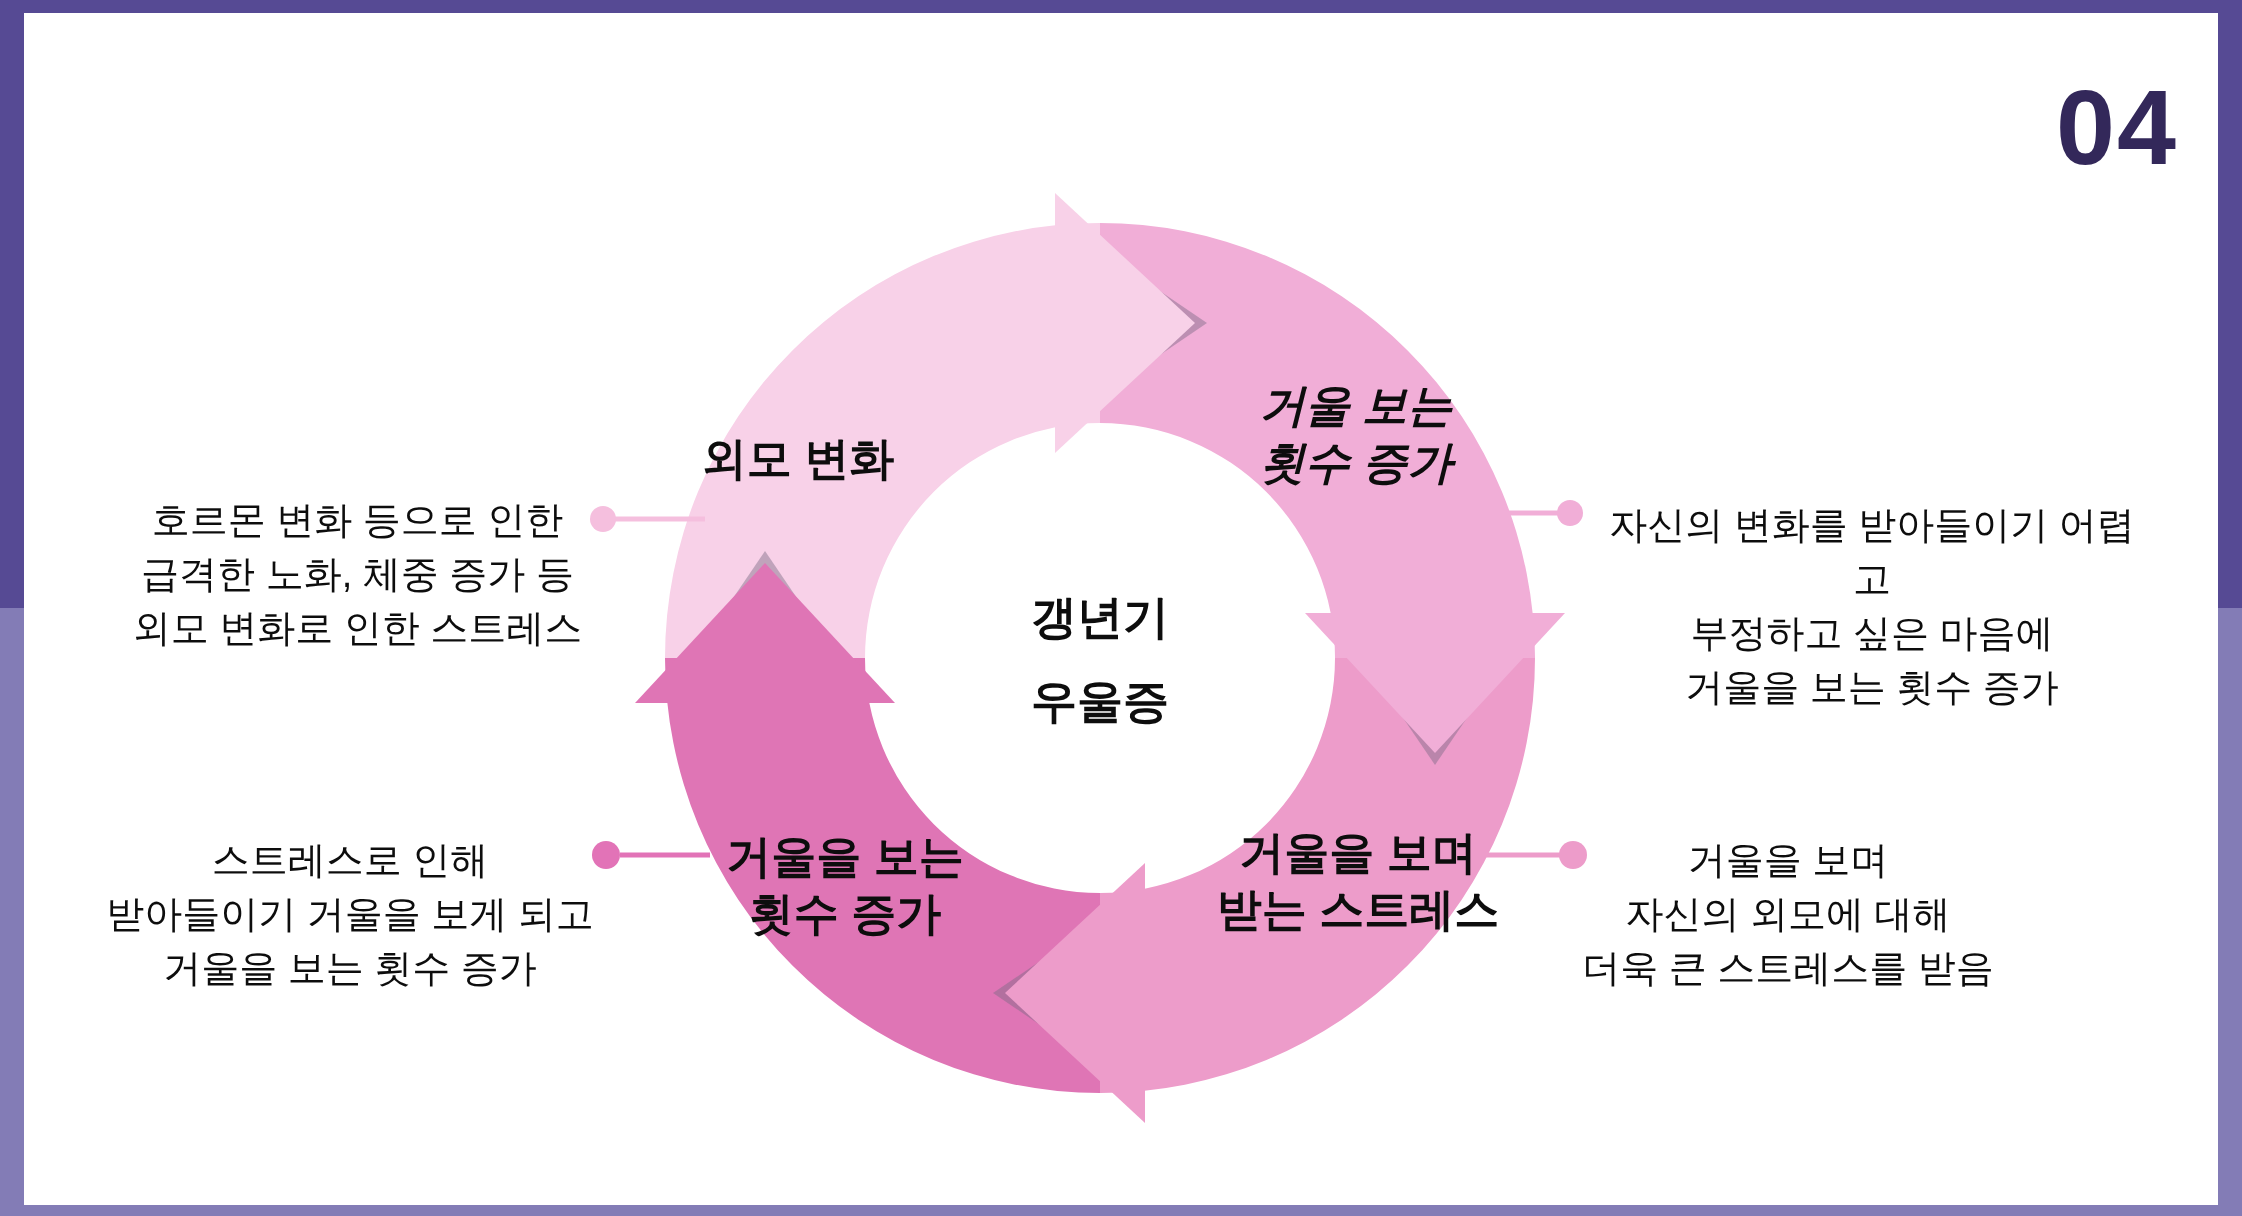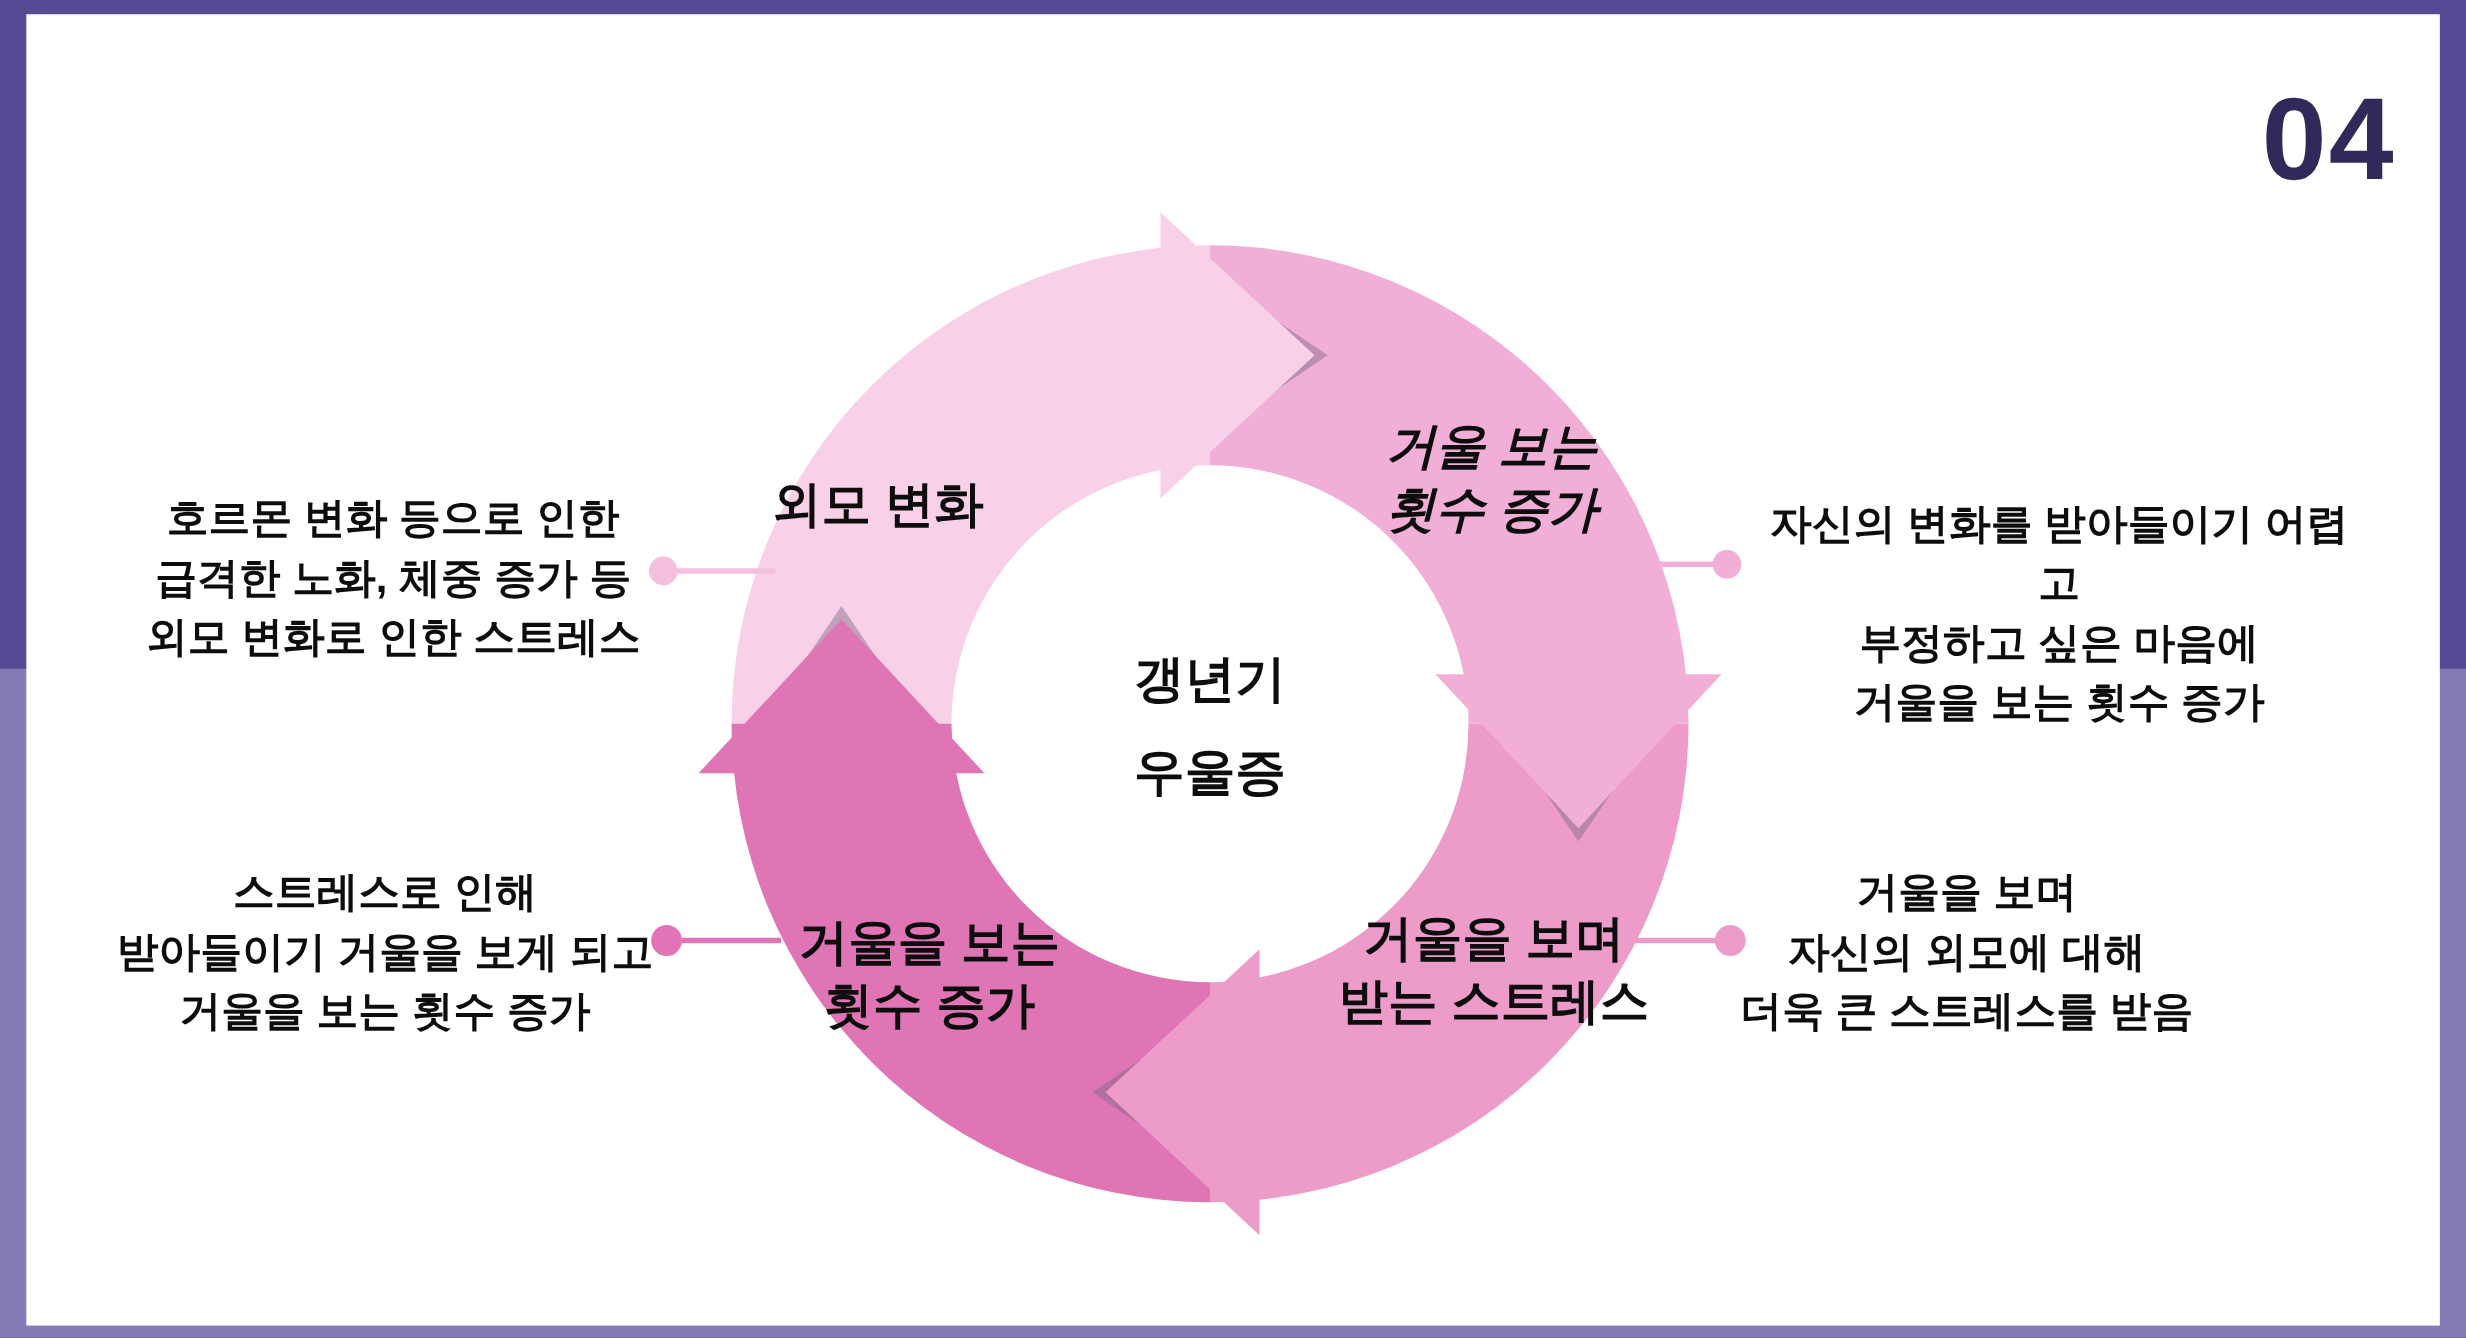--- a/index.html
+++ b/index.html
@@ -30,21 +30,21 @@
     text-align:center;
     white-space:pre-line;
     font-weight:800;
   }
   .center-title{left:920px;top:575px;width:360px;font-size:46px;line-height:84px;font-weight:900;}
   .seg-label{font-size:45px;line-height:57px;}
   .seg-label-1{left:628px;top:430px;width:340px;}
   .seg-label-2{left:1186px;top:377px;width:340px;font-style:italic;}
   .seg-label-3{left:1168px;top:824px;width:380px;}
   .seg-label-4{left:675px;top:828px;width:340px;}
-  .seg-desc{font-size:38px;line-height:54px;font-weight:700;}
+  .seg-desc{font-size:38px;line-height:54px;font-weight:400;margin-top:48px;}
   .seg-desc-1{left:95px;top:445px;width:525px;}
   .seg-desc-2{left:1592px;top:450px;width:560px;}
   .seg-desc-3{left:1528px;top:785px;width:520px;}
   .seg-desc-4{left:90px;top:785px;width:520px;}
 </style>
 </head>
 <body>
 
 <div class="page">
 

